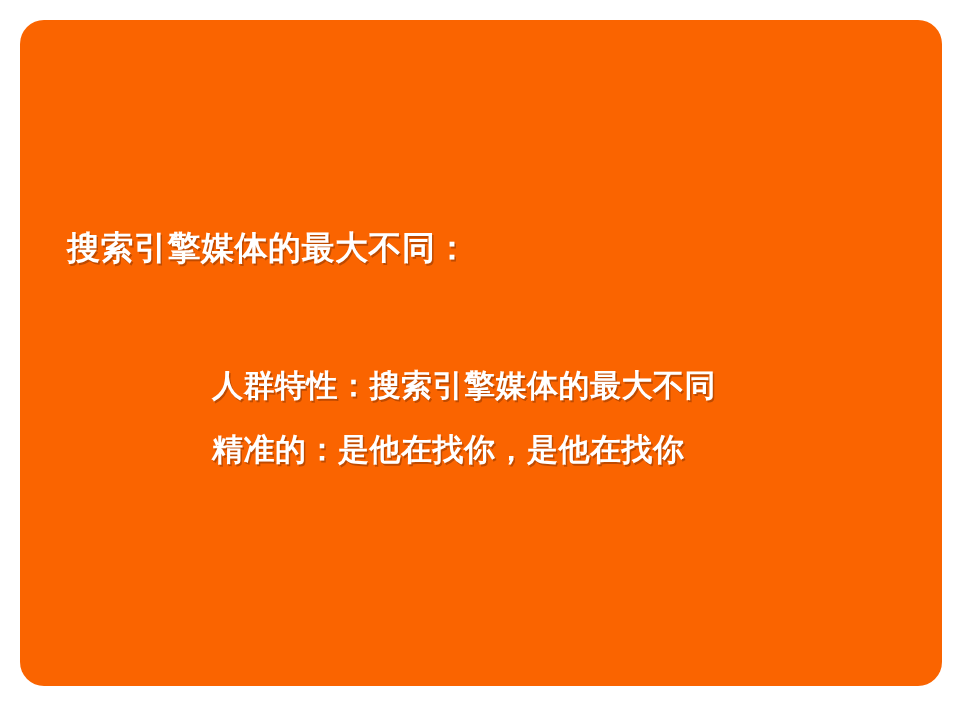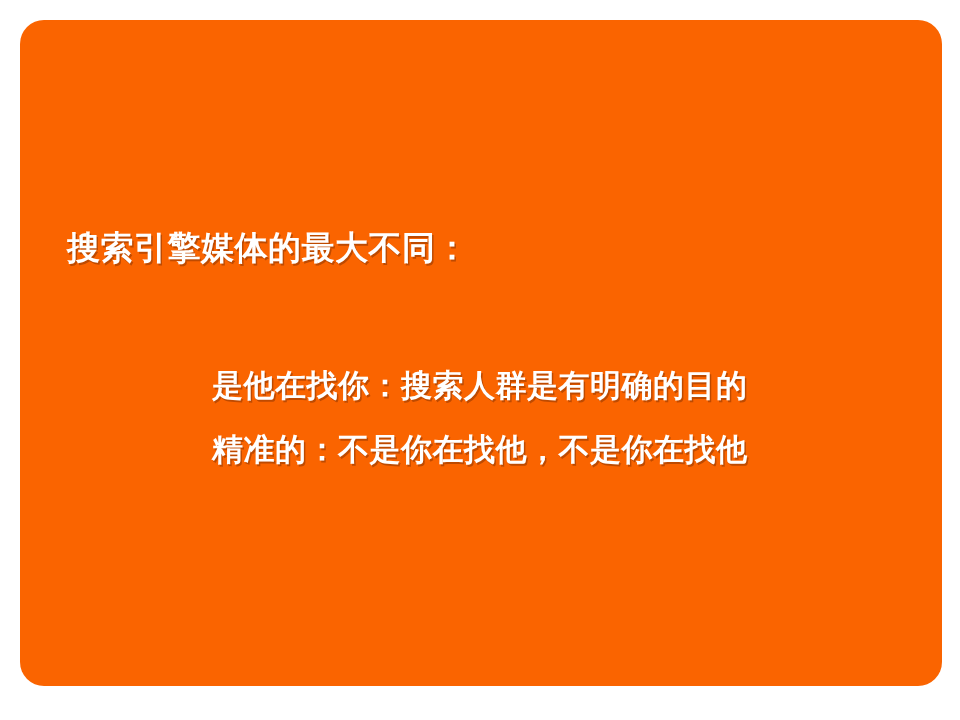--- a/index.html
+++ b/index.html
@@ -78,21 +78,21 @@
 
 <div class="slide-canvas">
 
   <div class="content-panel">
 
     <div class="text-block">
 
       <div class="slide-title">搜索引擎媒体的最大不同：</div>
 
       <div class="body-lines">
-        <div class="body-line">是他在找你：搜索人群是有明确的目的</div>
-        <div class="body-line">精准的：不是你在找他，不是你在找他</div>
+        <div class="body-line">人群特性：搜索引擎媒体的最大不同</div>
+        <div class="body-line">精准的：是他在找你，是他在找你</div>
       </div>
 
     </div>
 
   </div>
 
 </div>
 
 </body></html>

